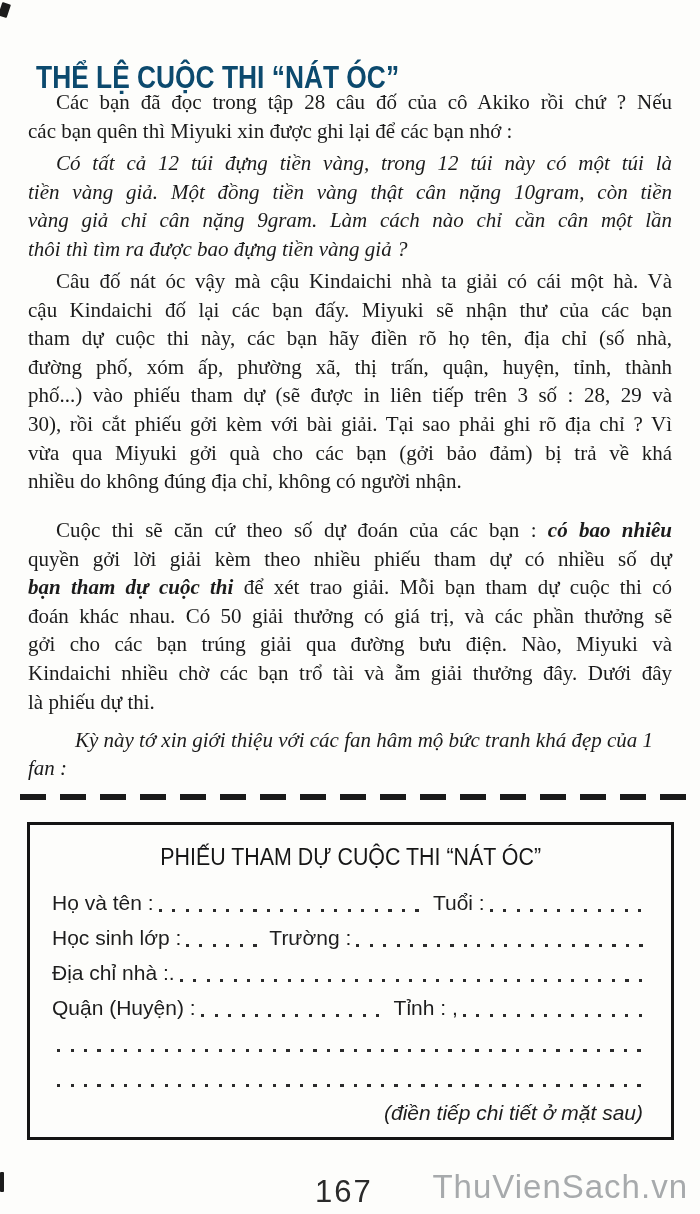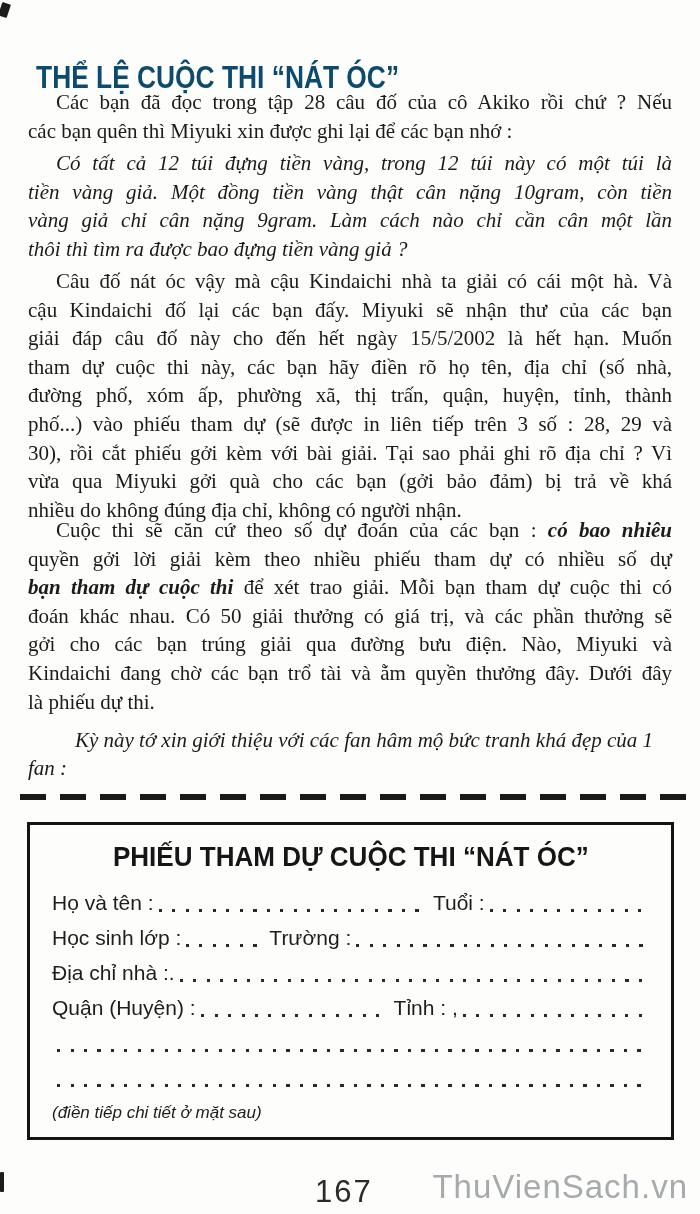--- a/index.html
+++ b/index.html
@@ -38,41 +38,41 @@
     background:repeating-linear-gradient(90deg,#1a1a1a 0 26px,transparent 26px 40px);
   }
   
   .form-box{
     position:absolute;top:822px;left:27px;width:647px;height:318px;
     border:3px solid #141414;box-sizing:border-box;
     padding:17px 22px 0 22px;
     font-family:"Liberation Sans", sans-serif;color:#1d1d1d;
   }
   .form-title{
-    text-align:center;font-weight:bold;font-size:28px;line-height:30px;color:#161616;
+    text-align:center;font-weight:normal;font-size:23px;line-height:30px;color:#161616;
   }
   .form-title .squeeze{display:inline-block;transform:scaleX(.93);transform-origin:50% 50%;}
   .form-rows{margin-top:13px;}
   .form-row{
     display:flex;align-items:baseline;height:35px;line-height:35px;
     font-size:21px;white-space:nowrap;
   }
   .form-label{flex:0 0 auto;}
   .leader{position:relative;align-self:stretch;}
   .leader::before{
     content:"";position:absolute;left:5px;right:5px;bottom:8px;height:3px;
     background:repeating-linear-gradient(90deg,#2b2b2b 0 3px,transparent 3px 13.5px);
   }
   .leader.grow{flex:1 1 auto;}
   .leader.w-age{flex:1.7 1 auto;}
   .leader.w-grade{flex:0 0 88px;}
   .leader.w-district{flex:0 0 198px;}
   .form-row.full .leader{flex:1 1 auto;}
   .form-note{
-    text-align:left;font-style:italic;font-size:17px;line-height:34px;
+    text-align:right;font-style:italic;font-size:21px;line-height:34px;
     padding-right:6px;margin-top:1px;
   }
   
   .page-number{
     position:absolute;top:1174px;left:315px;width:70px;text-align:left;
     font-family:"Liberation Sans", sans-serif;font-size:31px;letter-spacing:2px;color:#2a2a2a;
   }
   .watermark{
     position:absolute;top:1168px;right:12px;
     font-family:"Liberation Sans", sans-serif;font-size:33px;letter-spacing:1px;
@@ -101,36 +101,35 @@
   <div id="p-puzzle" class="para italic">
       <div class="tline first"><span>Có tất cả 12 túi đựng tiền vàng, trong 12 túi này có một túi là</span></div>
       <div class="tline"><span>tiền vàng giả. Một đồng tiền vàng thật cân nặng 10gram, còn tiền</span></div>
       <div class="tline"><span>vàng giả chỉ cân nặng 9gram. Làm cách nào chỉ cần cân một lần</span></div>
       <div class="tline last"><span>thôi thì tìm ra được bao đựng tiền vàng giả ?</span></div>
     </div>
 
   <div id="p-rules" class="para">
       <div class="tline first"><span>Câu đố nát óc vậy mà cậu Kindaichi nhà ta giải có cái một hà. Và</span></div>
       <div class="tline"><span>cậu Kindaichi đố lại các bạn đấy. Miyuki sẽ nhận thư của các bạn</span></div>
-      <div class="tline"><span>giải đáp câu đố này cho đến hết ngày 15/5/2002 là hết hạn. Muốn</span></div>
       <div class="tline"><span>tham dự cuộc thi này, các bạn hãy điền rõ họ tên, địa chỉ (số nhà,</span></div>
       <div class="tline"><span>đường phố, xóm ấp, phường xã, thị trấn, quận, huyện, tỉnh, thành</span></div>
       <div class="tline"><span>phố...) vào phiếu tham dự (sẽ được in liên tiếp trên 3 số : 28, 29 và</span></div>
       <div class="tline"><span>30), rồi cắt phiếu gởi kèm với bài giải. Tại sao phải ghi rõ địa chỉ ? Vì</span></div>
       <div class="tline"><span>vừa qua Miyuki gởi quà cho các bạn (gởi bảo đảm) bị trả về khá</span></div>
       <div class="tline last"><span>nhiều do không đúng địa chỉ, không có người nhận.</span></div>
     </div>
 
   <div id="p-prize" class="para">
       <div class="tline first"><span>Cuộc thi sẽ căn cứ theo số dự đoán của các bạn : </span><span class="em">có bao nhiêu</span></div>
       <div class="tline"><span>quyền gởi lời giải kèm theo nhiều phiếu tham dự có nhiều số dự</span></div>
       <div class="tline"><span class="em">bạn tham dự cuộc thi</span><span> để xét trao giải. Mỗi bạn tham dự cuộc thi có</span></div>
       <div class="tline"><span>đoán khác nhau. Có 50 giải thưởng có giá trị, và các phần thưởng sẽ</span></div>
       <div class="tline"><span>gởi cho các bạn trúng giải qua đường bưu điện. Nào, Miyuki và</span></div>
-      <div class="tline"><span>Kindaichi đang chờ các bạn trổ tài và ẵm quyền thưởng đây. Dưới đây</span></div>
+      <div class="tline"><span>Kindaichi nhiều chờ các bạn trổ tài và ẵm giải thưởng đây. Dưới đây</span></div>
       <div class="tline last"><span>là phiếu dự thi.</span></div>
     </div>
 
   <div id="p-fan" class="para center-block">
       <div class="tline first"><span>Kỳ này tớ xin giới thiệu với các fan hâm mộ bức tranh khá đẹp của 1</span></div>
       <div class="tline last"><span>fan :</span></div>
     </div>
 
   <div class="cut-line"></div>
 

